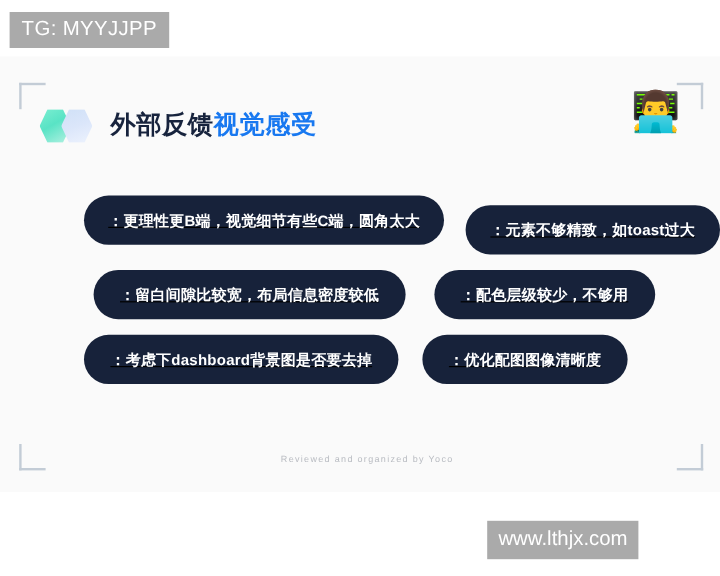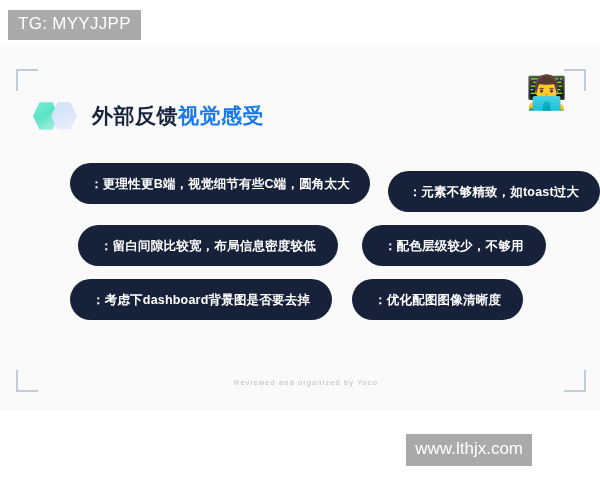--- a/index.html
+++ b/index.html
@@ -54,21 +54,21 @@
   }
   .bracket.tl { left: 16px;  top: 22px;  border-left: 2px solid #c3ccd6; border-top: 2px solid #c3ccd6; }
   .bracket.tr { right: 14px; top: 22px;  border-right: 2px solid #c3ccd6; border-top: 2px solid #c3ccd6; }
   .bracket.bl { left: 16px;  bottom: 18px; border-left: 2px solid #c3ccd6; border-bottom: 2px solid #c3ccd6; }
   .bracket.br { right: 14px; bottom: 18px; border-right: 2px solid #c3ccd6; border-bottom: 2px solid #c3ccd6; }
 
   
   .header {
     position: absolute;
     left: 33px;
-    top: 52px;
+    top: 41px;
     display: flex;
     align-items: center;
     gap: 13px;
   }
 
   .hex-logo {
     position: relative;
     width: 46px;
     height: 34px;
     flex: 0 0 auto;
@@ -111,20 +111,21 @@
     left: 0;
     top: 108px;
     width: 600px;
   }
   .pill-row {
     display: flex;
     align-items: center;
     margin-bottom: 13px;
     padding-left: 70px;
     gap: 0;
+    text-decoration: underline;
   }
   .pill-row.r1 { padding-left: 70px; }
   .pill-row.r2 { padding-left: 78px; }
   .pill-row.r3 { padding-left: 70px; }
 
   .pill {
     background: #17223a;
     color: #ffffff;
     border-radius: 22px;
     font-size: 12.5px;

